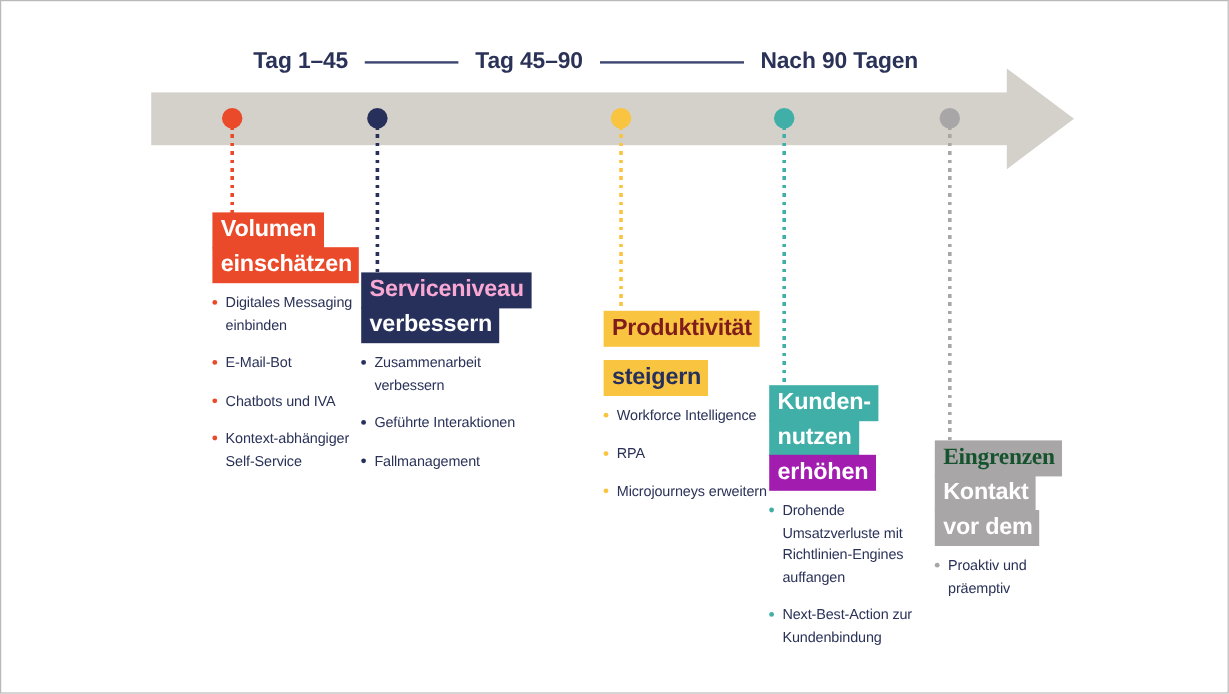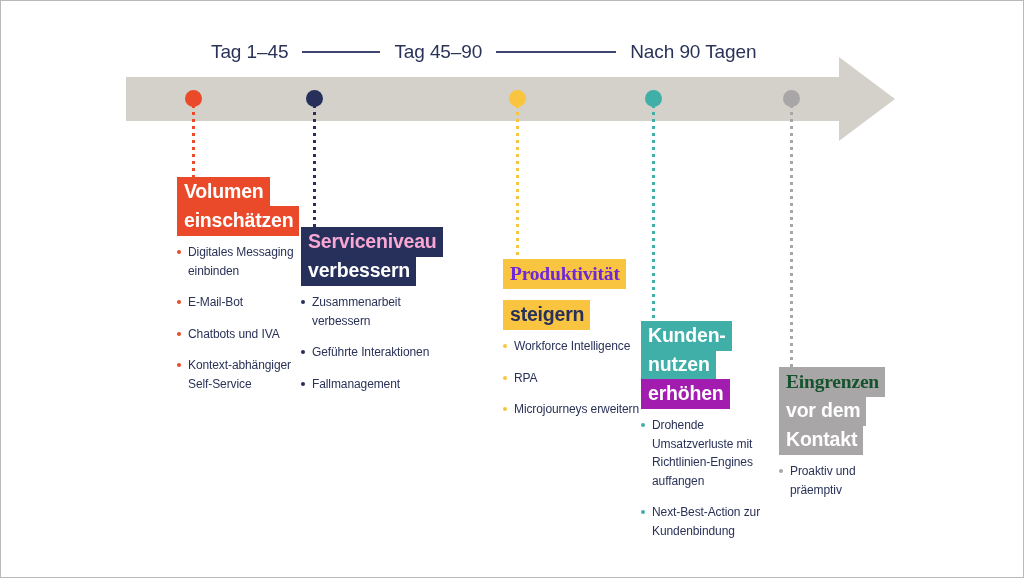--- a/index.html
+++ b/index.html
@@ -24,21 +24,21 @@
     left:125px;
     top:36px;
     width:770px;
     height:30px;
     display:flex;
     align-items:center;
     justify-content:flex-start;
   }
   .phase-label{
     font-size:19px;
-    font-weight:normal;
+    font-weight:bold;
     color:#2a3258;
     white-space:nowrap;
     letter-spacing:-0.1px;
   }
   .phase-rule{
     height:2px;
     background:#3c4670;
     flex:0 0 auto;
   }
   .rule-a{width:78px;margin:0 14px 0 14px;}
@@ -186,21 +186,21 @@
           <span class="hrow"><span class="hline" style="background: rgb(38, 48, 91); color: rgb(255, 255, 255);">verbessern</span></span>
         </div>
         <ul class="bullets" style="--bullet: #26305b;">
           <li>Zusammenarbeit verbessern</li>
           <li>Geführte Interaktionen</li>
           <li>Fallmanagement</li>
         </ul>
       </div>
       <div class="col" style="left: 502px; top: 258px; width: 148px;">
         <div class="head">
-          <span class="hrow"><span class="hline" style="background: rgb(249, 196, 64); color: #6d28d9; font-family: Liberation Serif, serif;">Produktivität</span></span>
+          <span class="hrow"><span class="hline" style="background: rgb(249, 196, 64); color: #7f1d1d;">Produktivität</span></span>
           <span class="hrow"><span class="hline" style="background: rgb(249, 196, 64); color: rgb(38, 48, 91); margin-top: 12px;">steigern</span></span>
         </div>
         <ul class="bullets" style="--bullet: #f9c440;">
           <li>Workforce Intelligence</li>
           <li>RPA</li>
           <li>Microjourneys erweitern</li>
         </ul>
       </div>
       <div class="col" style="left: 640px; top: 320px; width: 138px;">
         <div class="head">
@@ -209,22 +209,22 @@
           <span class="hrow"><span class="hline" style="background: #a21caf; color: rgb(255, 255, 255);">erhöhen</span></span>
         </div>
         <ul class="bullets" style="--bullet: #3fafa8;">
           <li>Drohende Umsatzverluste mit Richtlinien-Engines auffangen</li>
           <li>Next-Best-Action zur Kundenbindung</li>
         </ul>
       </div>
       <div class="col" style="left: 778px; top: 366px; width: 128px;">
         <div class="head">
           <span class="hrow"><span class="hline" style="background: rgb(168, 166, 166); color: #14532d; font-family: Liberation Serif, serif;">Eingrenzen</span></span>
+          <span class="hrow"><span class="hline" style="background: rgb(168, 166, 166); color: rgb(255, 255, 255);">Kontakt</span></span>
           <span class="hrow"><span class="hline" style="background: rgb(168, 166, 166); color: rgb(255, 255, 255);">vor dem</span></span>
-          <span class="hrow"><span class="hline" style="background: rgb(168, 166, 166); color: rgb(255, 255, 255);">Kontakt</span></span>
         </div>
         <ul class="bullets" style="--bullet: #a8a6a6;">
           <li>Proaktiv und präemptiv</li>
         </ul>
       </div>
     </div>
 
 </div>
 
 </body></html>

